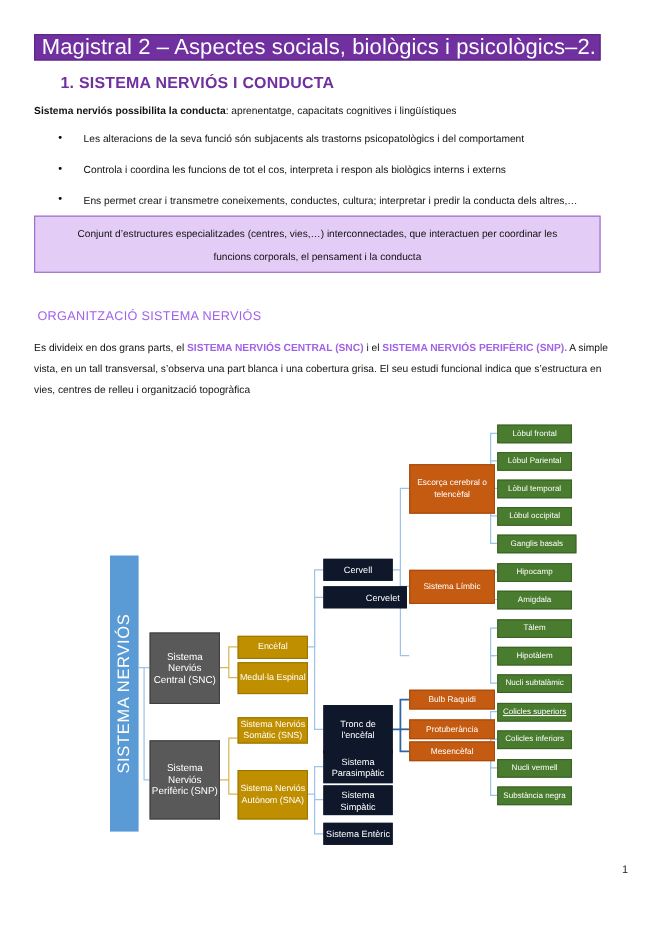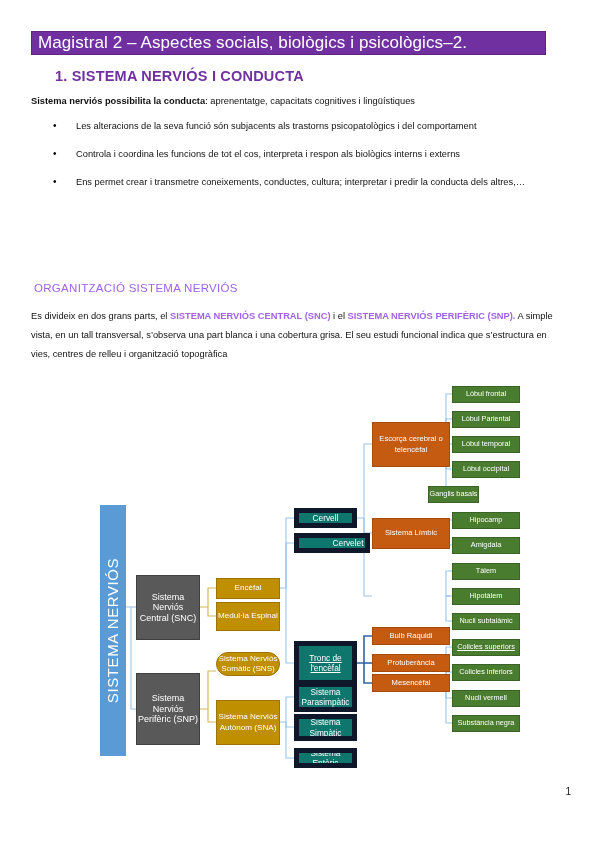--- a/index.html
+++ b/index.html
@@ -17,21 +17,21 @@
 
   
   .title-band{
     position:absolute;left:31px;top:31px;width:515px;height:24px;
     background:#7030A0;
     border:1px solid #5b2580;
     box-sizing:border-box;
     display:flex;align-items:center;
   }
   .title-band .t{
-    color:#ffffff;font-size:17px;font-weight:400;letter-spacing:.1px;
+    color:#ffffff;font-size:20px;font-weight:400;letter-spacing:.1px;
     padding-left:6px;white-space:nowrap;
   }
 
   .h1{
     position:absolute;left:55px;top:68px;
     font-size:14.5px;font-weight:bold;color:#7030A0;letter-spacing:.2px;
     white-space:nowrap;
   }
 
   .lead{
@@ -94,21 +94,21 @@
     display:flex;align-items:center;justify-content:center;
   }
   .banner span{
     transform:rotate(-90deg);
     white-space:nowrap;
     color:#fff;font-size:15px;letter-spacing:.6px;
   }
 
   .n-gray{background:#595959;border:1px solid #404040;font-size:9px;}
   .n-gold{background:#BF8F00;border:1px solid #9c7400;font-size:8.1px;}
-  .n-blue{background:#0f766e;border:5px solid #0f172a;font-size:8.3px;}
+  .n-blue{background:#0f172a;border:2px solid #0f172a;font-size:8.3px;}
   .n-orange{background:#C55A11;border:1px solid #a64a0d;font-size:7.6px;}
   .n-green{background:#4A7C2F;border:1px solid #3b6325;font-size:7.3px;}
 </style>
 </head>
 <body>
 
 <div id="page">
 
   <div class="title-band">
     <div class="t">Magistral 2 – Aspectes socials, biològics i psicològics–2.</div>
@@ -119,20 +119,24 @@
   <div class="lead">
     <b>Sistema nerviós possibilita la conducta</b><span>: aprenentatge, capacitats cognitives i lingüístiques</span>
   </div>
 
   <ul class="bullets">
     <li>Les alteracions de la seva funció són subjacents als trastorns psicopatològics i del comportament</li>
     <li>Controla i coordina les funcions de tot el cos, interpreta i respon als biològics interns i externs</li>
     <li>Ens permet crear i transmetre coneixements, conductes, cultura; interpretar i predir la conducta dels altres,…</li>
   </ul>
 
+  <div class="callout">
+    <div class="ln">Conjunt d’estructures especialitzades (centres, vies,…) interconnectades, que interactuen per coordinar les</div>
+    <div class="ln">funcions corporals, el pensament i la conducta</div>
+  </div>
 
   <div class="h2">ORGANITZACIÓ SISTEMA NERVIÓS</div>
 
   <div class="para"><span>Es divideix en dos grans parts, el </span><span class="hl">SISTEMA NERVIÓS CENTRAL (SNC)</span><span> i el </span><span class="hl">SISTEMA NERVIÓS PERIFÈRIC (SNP).</span><span> A simple vista, en un tall transversal, s’observa una part blanca i una cobertura grisa. El seu estudi funcional indica que s’estructura en vies, centres de relleu i organització topogràfica</span></div>
 
   <div class="diagram">
 
     <svg class="lines" viewBox="0 0 599 848">
       <g stroke="#9DC3E6" stroke-width="1.1" fill="none">
 
@@ -201,34 +205,34 @@
     <div class="node n-gray" style="left:136px;top:673px;width:64px;height:72px;">
       <span>Sistema Nerviós Perifèric (SNP)</span>
     </div>
 
     <div class="node n-gold" style="left:216px;top:578px;width:64px;height:21px;">
       <span>Encèfal</span>
     </div>
     <div class="node n-gold" style="left:216px;top:602px;width:64px;height:29px;">
       <span>Medul·la Espinal</span>
     </div>
-    <div class="node n-gold" style="left:216px;top:652px;width:64px;height:24px;border-radius:16px;">
+    <div class="node n-gold" style="left:216px;top:652px;width:64px;height:24px;">
       <span>Sistema Nerviós Somàtic (SNS)</span>
     </div>
     <div class="node n-gold" style="left:216px;top:700px;width:64px;height:45px;">
       <span>Sistema Nerviós Autònom (SNA)</span>
     </div>
 
     <div class="node n-blue" style="left:294px;top:508px;width:63px;height:20px;">
       <span>Cervell</span>
     </div>
     <div class="node n-blue" style="left:294px;top:533px;width:76px;height:20px;padding-left:32px;">
       <span>Cervelet</span>
     </div>
-    <div class="node n-blue" style="left:294px;top:641px;width:63px;height:44px;text-decoration:underline;">
+    <div class="node n-blue" style="left:294px;top:641px;width:63px;height:44px;">
       <span>Tronc de l'encèfal</span>
     </div>
     <div class="node n-blue" style="left:294px;top:682px;width:63px;height:30px;">
       <span>Sistema Parasimpàtic</span>
     </div>
     <div class="node n-blue" style="left:294px;top:714px;width:63px;height:27px;">
       <span>Sistema Simpàtic</span>
     </div>
     <div class="node n-blue" style="left:294px;top:748px;width:63px;height:20px;">
       <span>Sistema Entèric</span>
@@ -255,21 +259,21 @@
     </div>
     <div class="node n-green" style="left:452px;top:411px;width:68px;height:17px;">
       <span>Lòbul Pariental</span>
     </div>
     <div class="node n-green" style="left:452px;top:436px;width:68px;height:17px;">
       <span>Lòbul temporal</span>
     </div>
     <div class="node n-green" style="left:452px;top:461px;width:68px;height:17px;">
       <span>Lòbul occipital</span>
     </div>
-    <div class="node n-green" style="left:428px;top:486px;width:51px;height:17px;">
+    <div class="node n-green" style="left:452px;top:486px;width:72px;height:17px;">
       <span>Ganglis basals</span>
     </div>
     <div class="node n-green" style="left:452px;top:512px;width:68px;height:17px;">
       <span>Hipocamp</span>
     </div>
     <div class="node n-green" style="left:452px;top:537px;width:68px;height:17px;">
       <span>Amigdala</span>
     </div>
     <div class="node n-green" style="left:452px;top:563px;width:68px;height:17px;">
       <span>Tàlem</span>

